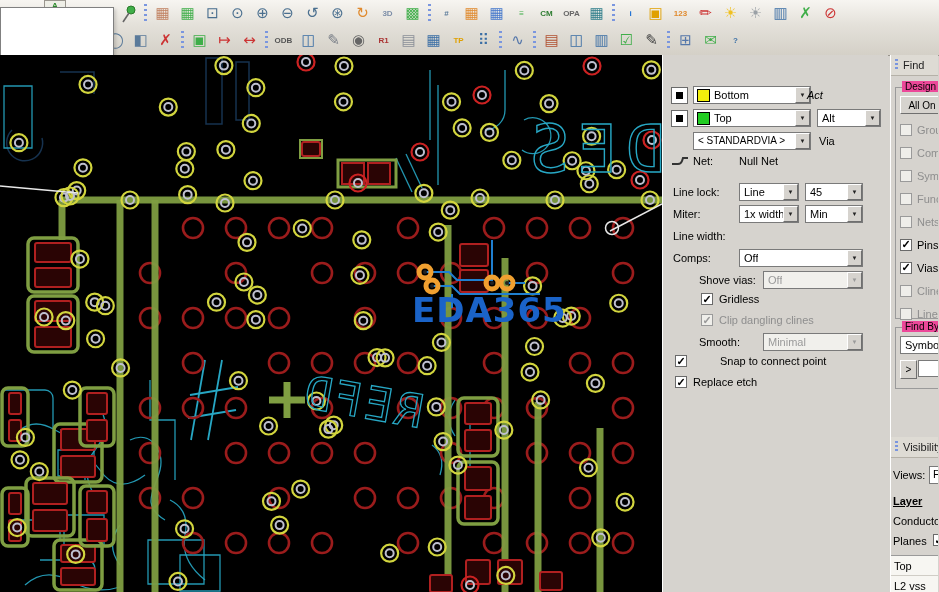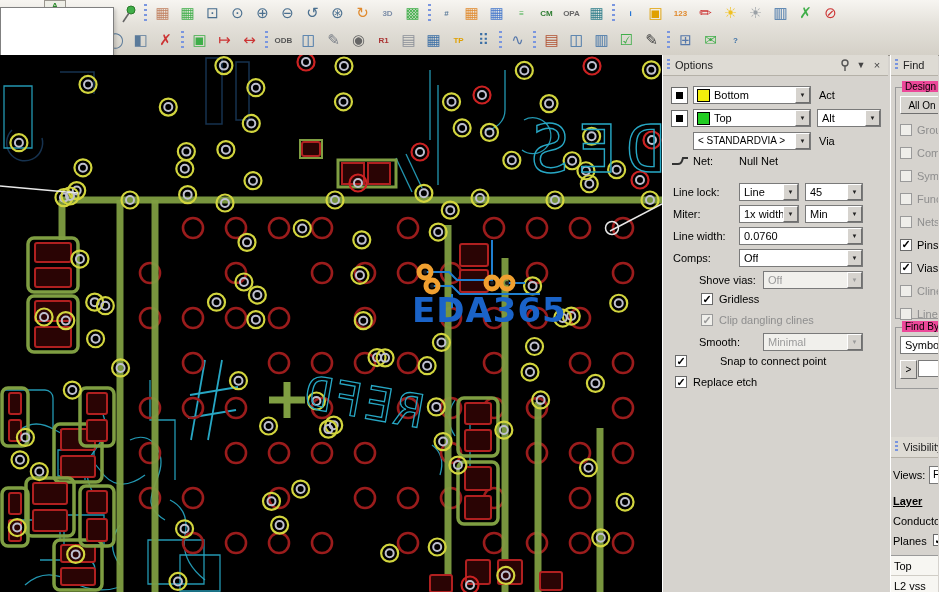--- a/index.html
+++ b/index.html
@@ -640,42 +640,30 @@
         <text transform="translate(420,373) scale(-1,1) rotate(-10)" font-size="46" font-family="DejaVu Sans Mono, monospace" fill="none" stroke="#27a7c4" stroke-width="1.3" letter-spacing="3">REFD</text>
         <text x="412" y="267" font-size="34" font-weight="bold" font-family="DejaVu Sans, sans-serif" fill="#1a63c8" letter-spacing="1">EDA365</text>
         <path d="M287,327 v36 M269,345 h36" stroke="#7f9e42" stroke-width="7"></path>
         <line x1="0" y1="131" x2="78" y2="138" stroke="#e8e8e8" stroke-width="1.5"></line>
         <line x1="610" y1="176" x2="662" y2="149" stroke="#e8e8e8" stroke-width="1.5"></line>
         <circle cx="612" cy="173" r="6.5" fill="none" stroke="#e8e8e8" stroke-width="1.5"></circle>
       </svg>
   </div>
 
   <div class="opanel">
-    <div class="phdr">
-      <span class="grip"></span>
-      <span class="ptitle">Options</span>
-      <span class="hic">
-        <svg width="10" height="12" viewBox="0 0 10 12">
-            <circle cx="5" cy="4" r="3" fill="none" stroke="#555" stroke-width="1.4"></circle>
-            <line x1="5" y1="7" x2="5" y2="12" stroke="#555" stroke-width="1.4"></line>
-          </svg>
-      </span>
-      <span class="hic">▼</span>
-      <span class="hic" style="font-size:11px;">×</span>
-    </div>
 
     <div class="sqbtn" style="position:absolute;left:8px;top:32px;">
         <span class="blk"></span>
       </div>
     <div class="combo sw" style="left:30px;top:31px;width:118px;">
       <span class="swatch" id="sw-bottom" style="background: rgb(242, 239, 12);"></span>
       <span class="cval">Bottom</span>
       <span class="cbtn">▼</span>
     </div>
-    <span class="lbl" style="position:absolute;left:156px;top:34px;">Act</span>
+    <span class="lbl" style="position:absolute;left:144px;top:34px;font-style:italic;">Act</span>
 
     <div class="sqbtn" style="position:absolute;left:8px;top:55px;">
         <span class="blk"></span>
       </div>
     <div class="combo sw" style="left:30px;top:54px;width:118px;">
       <span class="swatch" id="sw-top" style="background: rgb(34, 204, 34);"></span>
       <span class="cval">Top</span>
       <span class="cbtn">▼</span>
     </div>
     <div class="combo" style="left:154px;top:54px;width:64px;">
@@ -711,24 +699,20 @@
     <div class="combo" style="left:76px;top:150px;width:60px;">
       <span class="cval">1x width</span>
       <span class="cbtn">▼</span>
     </div>
     <div class="combo" style="left:142px;top:150px;width:58px;">
       <span class="cval">Min</span>
       <span class="cbtn">▼</span>
     </div>
 
     <span class="lbl" style="position:absolute;left:10px;top:175px;">Line width:</span>
-    <div class="combo" style="left:76px;top:172px;width:124px;">
-      <span class="cval">0.0760</span>
-      <span class="cbtn">▼</span>
-    </div>
 
     <span class="lbl" style="position:absolute;left:10px;top:197px;">Comps:</span>
     <div class="combo" style="left:76px;top:194px;width:124px;">
       <span class="cval">Off</span>
       <span class="cbtn">▼</span>
     </div>
 
     <span class="lbl" style="position:absolute;left:36px;top:219px;">Shove vias:</span>
     <div class="combo dis" style="left:100px;top:216px;width:100px;">
       <span class="cval">Off</span>

